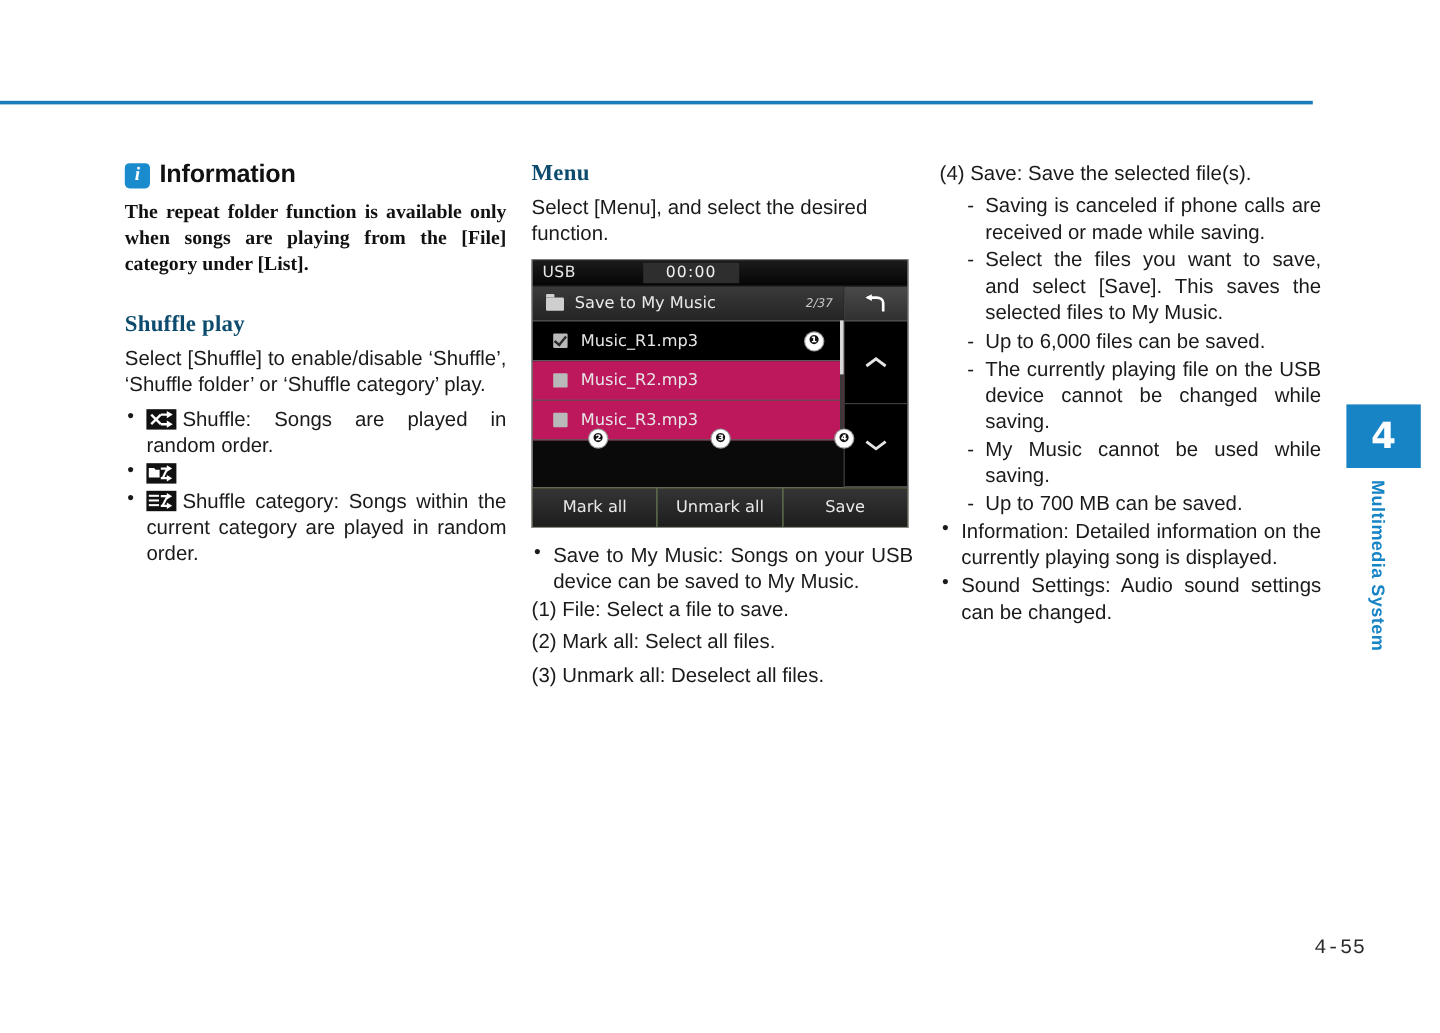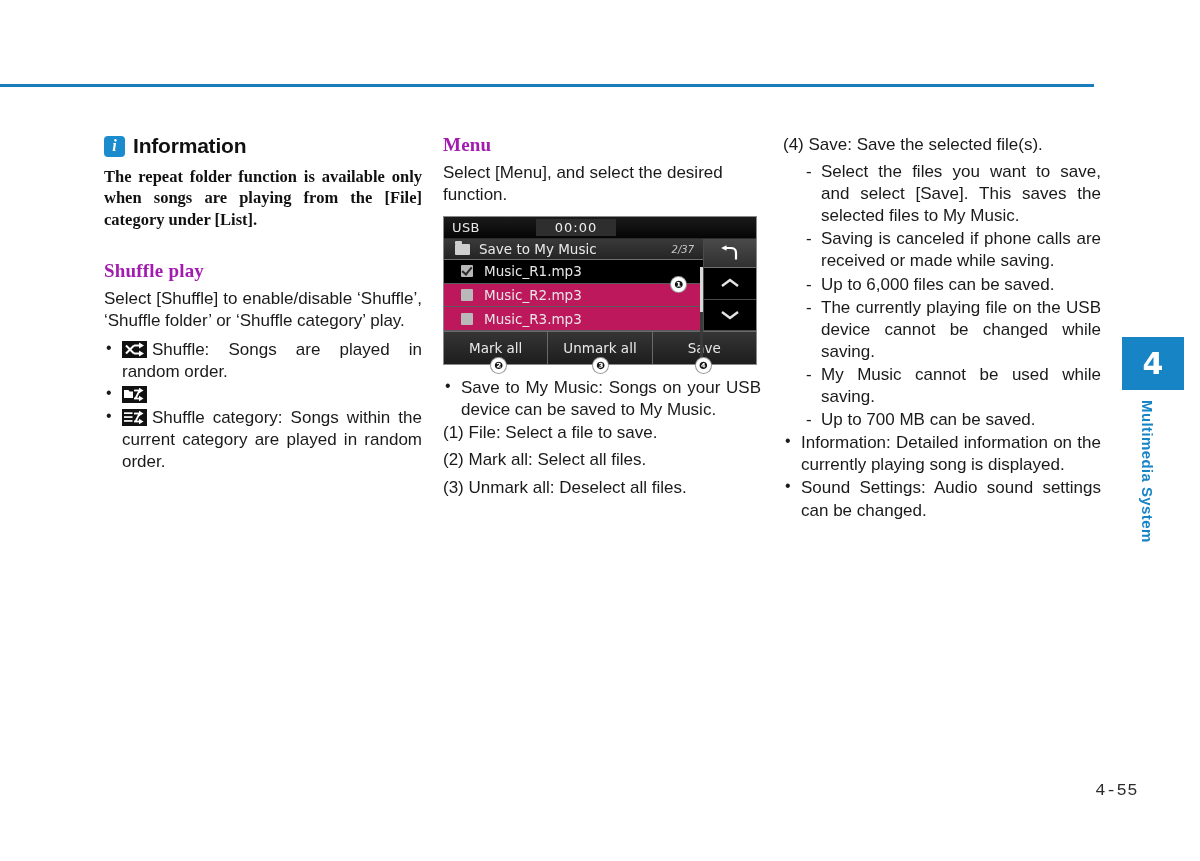--- a/index.html
+++ b/index.html
@@ -76,21 +76,21 @@
   }
   .col-left   { left: 104px; }
   .col-mid    { left: 443px; }
   .col-right  { left: 783px; }
 
   h3.sec-head {
     margin: 0 0 6px 0;
     font-family: "Liberation Serif", serif;
     font-weight: bold;
     font-size: 19px;
-    color: #a21caf;
+    color: #0c4a6e;
     letter-spacing: 0.2px;
   }
 
   
   .info-head {
     display: flex;
     align-items: center;
     gap: 8px;
     margin-bottom: 8px;
   }
@@ -236,21 +236,21 @@
     color: #f0f0f0;
     font-size: 13px;
     display: flex;
     align-items: center;
     justify-content: center;
     letter-spacing: 1px;
   }
 
   .dev-body {
     display: flex;
-    height: 92px;
+    height: 167px;
   }
   .dev-list {
     flex: 1 1 auto;
     display: flex;
     flex-direction: column;
     position: relative;
   }
   .dev-titlerow {
     height: 28px;
     background: linear-gradient(#3a3a3a, #242424);
@@ -555,22 +555,22 @@
   <p class="numbered">(1) File: Select a file to save.</p>
   <p class="numbered">(2) Mark all: Select all files.</p>
   <p class="numbered">(3) Unmark all: Deselect all files.</p>
 </div>
 
 <div class="col col-right">
 
   <p class="numbered">(4) Save: Save the selected file(s).</p>
 
   <ul class="sub-list">
+    <li>Saving is canceled if phone calls are received or made while saving.</li>
     <li>Select the files you want to save, and select [Save]. This saves the selected files to My Music.</li>
-    <li>Saving is canceled if phone calls are received or made while saving.</li>
     <li class="noj">Up to 6,000 files can be saved.</li>
     <li>The currently playing file on the USB device cannot be changed while saving.</li>
     <li>My Music cannot be used while saving.</li>
     <li class="noj">Up to 700 MB can be saved.</li>
   </ul>
 
   <ul class="bullets">
     <li>Information: Detailed information on the currently playing song is displayed.</li>
     <li>Sound Settings: Audio sound settings can be changed.</li>
   </ul>

